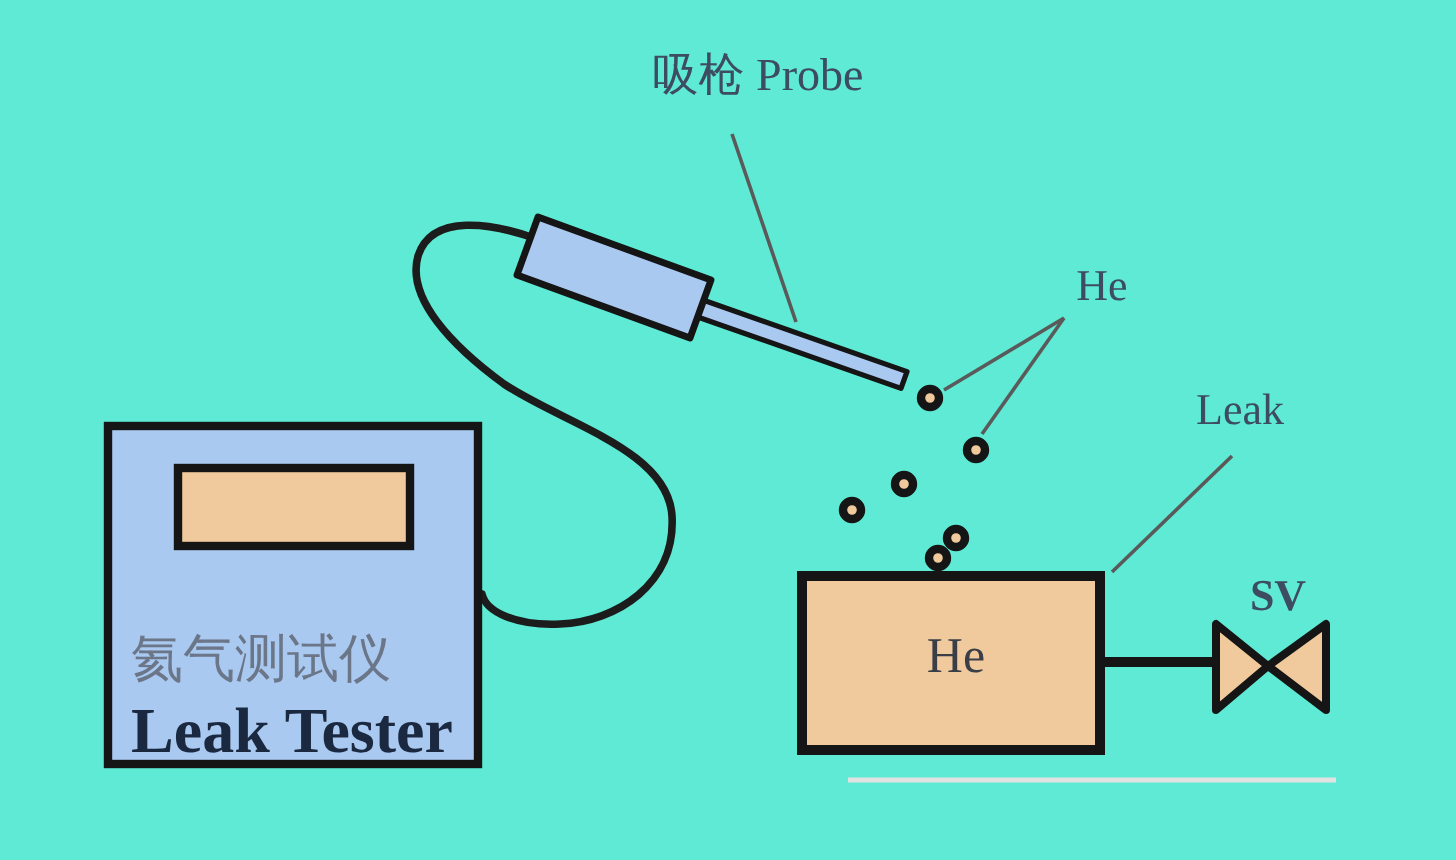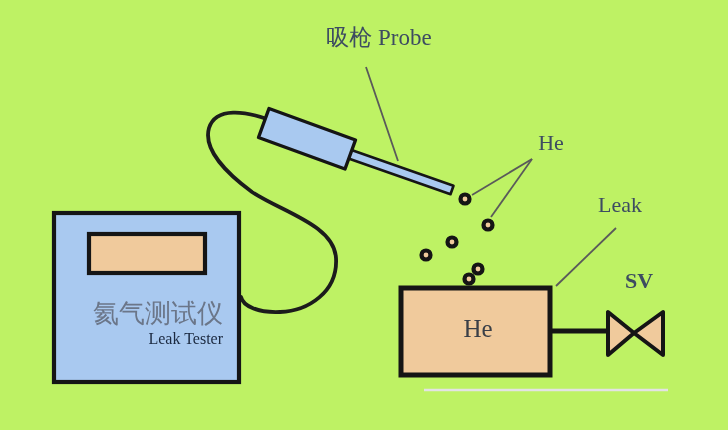--- a/index.html
+++ b/index.html
@@ -1,45 +1,44 @@
 <!DOCTYPE html>
 <html><head>
 <meta charset="utf-8">
 <style>
   html,body{margin:0;padding:0;background:#ffffff;}
   .stage{
     position:relative;
     width:728px;height:430px;
-    background:#bef264;
+    background:#5eead4;
     overflow:hidden;
     font-family:"Liberation Serif", serif;
   }
   .stage svg{position:absolute;left:0;top:0;}
   .lbl{
     position:absolute;
     transform:translateX(-50%);
     white-space:nowrap;
     color:#3d4c61;
     font-size:23px;
     line-height:1.05;
   }
   .lbl-probe{left:379px;top:26px;}
   .lbl-he{left:551px;top:131px;font-size:22px;}
   .lbl-part{left:620px;top:193px;font-size:22px;}
-  .lbl-sv{left:639px;top:269px;font-size:22px;font-weight:bold;}
+  .lbl-sv{left:639px;top:286px;font-size:22px;font-weight:bold;}
   .tester-text{
     position:absolute;
-    left:146px;top:300px;
+    left:146px;top:316px;
     transform:translateX(-50%);
-    text-align:right;
+    text-align:left;
     white-space:nowrap;
-    margin-left:12px;
   }
   .tester-cn{font-size:26px;color:#6b7689;line-height:1.1;}
-  .tester-en{font-size:16px;color:#1b2940;font-weight:normal;line-height:1.25;}
+  .tester-en{font-size:32px;color:#1b2940;font-weight:bold;line-height:1.25;}
   .lbl-boxhe{left:478px;top:316px;font-size:25px;color:#3a3f47;}
 </style>
 </head>
 <body>
 
 <div class="stage">
 
   <svg width="728" height="430" viewBox="0 0 728 430">
 
     <line x1="424" y1="390" x2="668" y2="390" stroke-width="2.5" stroke="#e3e3e3"></line>

